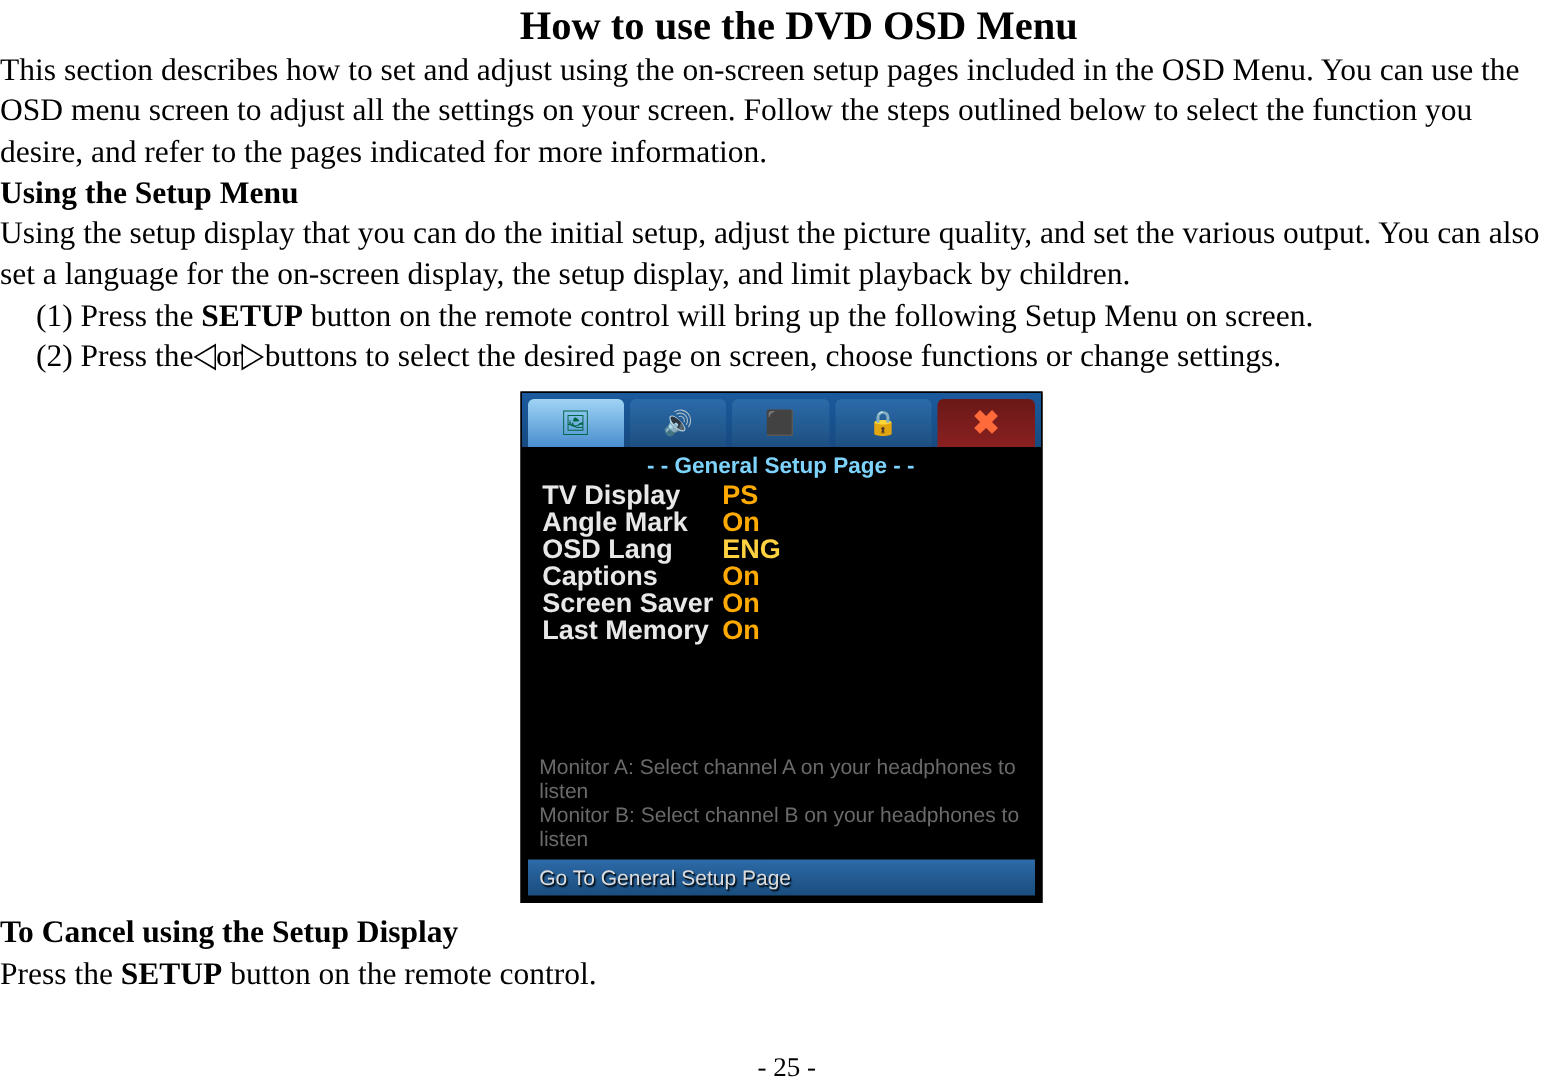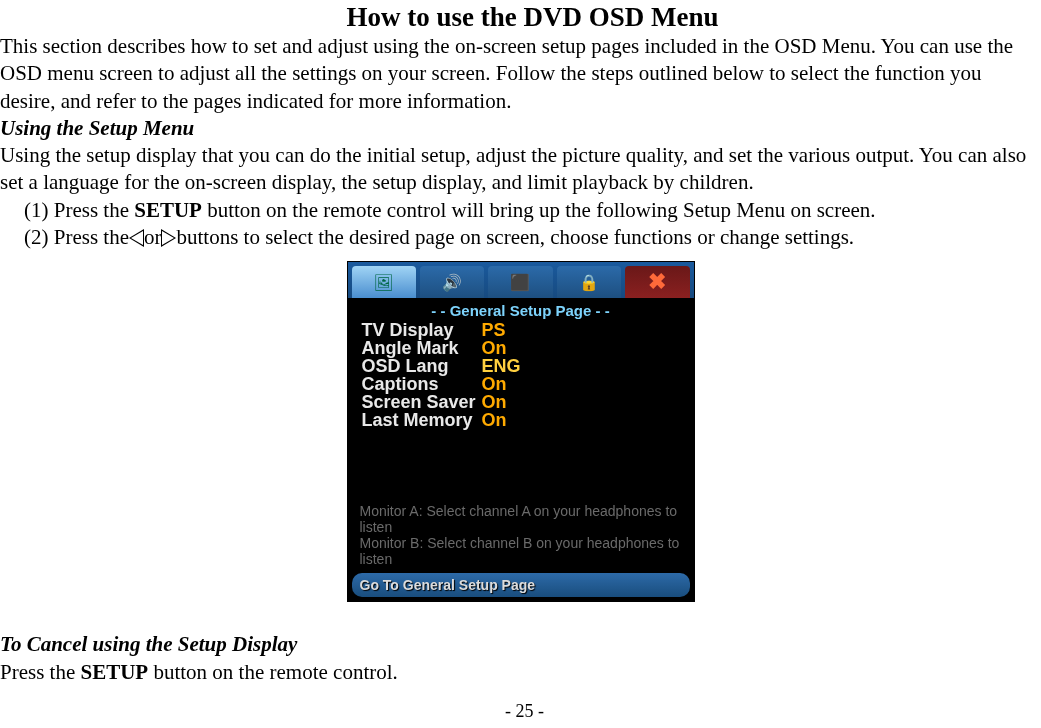--- a/index.html
+++ b/index.html
@@ -19,21 +19,20 @@
     font-size: 27px;
     margin: 2px 0 0 0;
     padding-left: 24px;
   }
   .para {
     margin: 0;
     line-height: 1.3;
   }
   .sub-bold {
     font-weight: bold;
-    font-style: italic;
   }
   .indent {
     padding-left: 24px;
   }
   .inline-bold {
     font-weight: bold;
   }
   .tri-left, .tri-right {
     display: inline-block;
     width: 0;
@@ -138,24 +137,24 @@
   }
   .osd-hint {
     padding: 70px 12px 4px 12px;
     font-size: 14px;
     color: #6a6a6a;
   }
   .osd-footer {
     margin: 2px 4px 4px 4px;
     padding: 4px 8px;
     font-size: 14px;
-    font-weight: bold;
+    font-weight: normal;
     color: #dcdcdc;
     background: linear-gradient(#2d6aa8,#194d7d);
-    border-radius: 10px;
+    border-radius: 0;
     text-shadow: 1px 1px 1px #000;
   }
   .page-num {
     position: absolute;
     bottom: 6px;
     left: 4px;
     width: 100%;
     text-align: center;
     font-size: 18px;
   }
@@ -226,19 +225,19 @@
         </div>
     </div>
     <div class="osd-hint">
       <div>Monitor A: Select channel A on your headphones to listen</div>
       <div>Monitor B: Select channel B on your headphones to listen</div>
     </div>
     <div class="osd-footer">Go To General Setup Page</div>
   </div>
 </div>
 
-<p class="para sub-bold" style="margin-top:29px">To Cancel using the Setup Display</p>
+<p class="para sub-bold" style="margin-top:6px">To Cancel using the Setup Display</p>
 
 <p class="para">
   <span>Press the </span><span class="inline-bold">SETUP</span><span> button on the remote control.</span>
 </p>
 
 <div class="page-num">- 25 -</div>
 
 </body></html>

